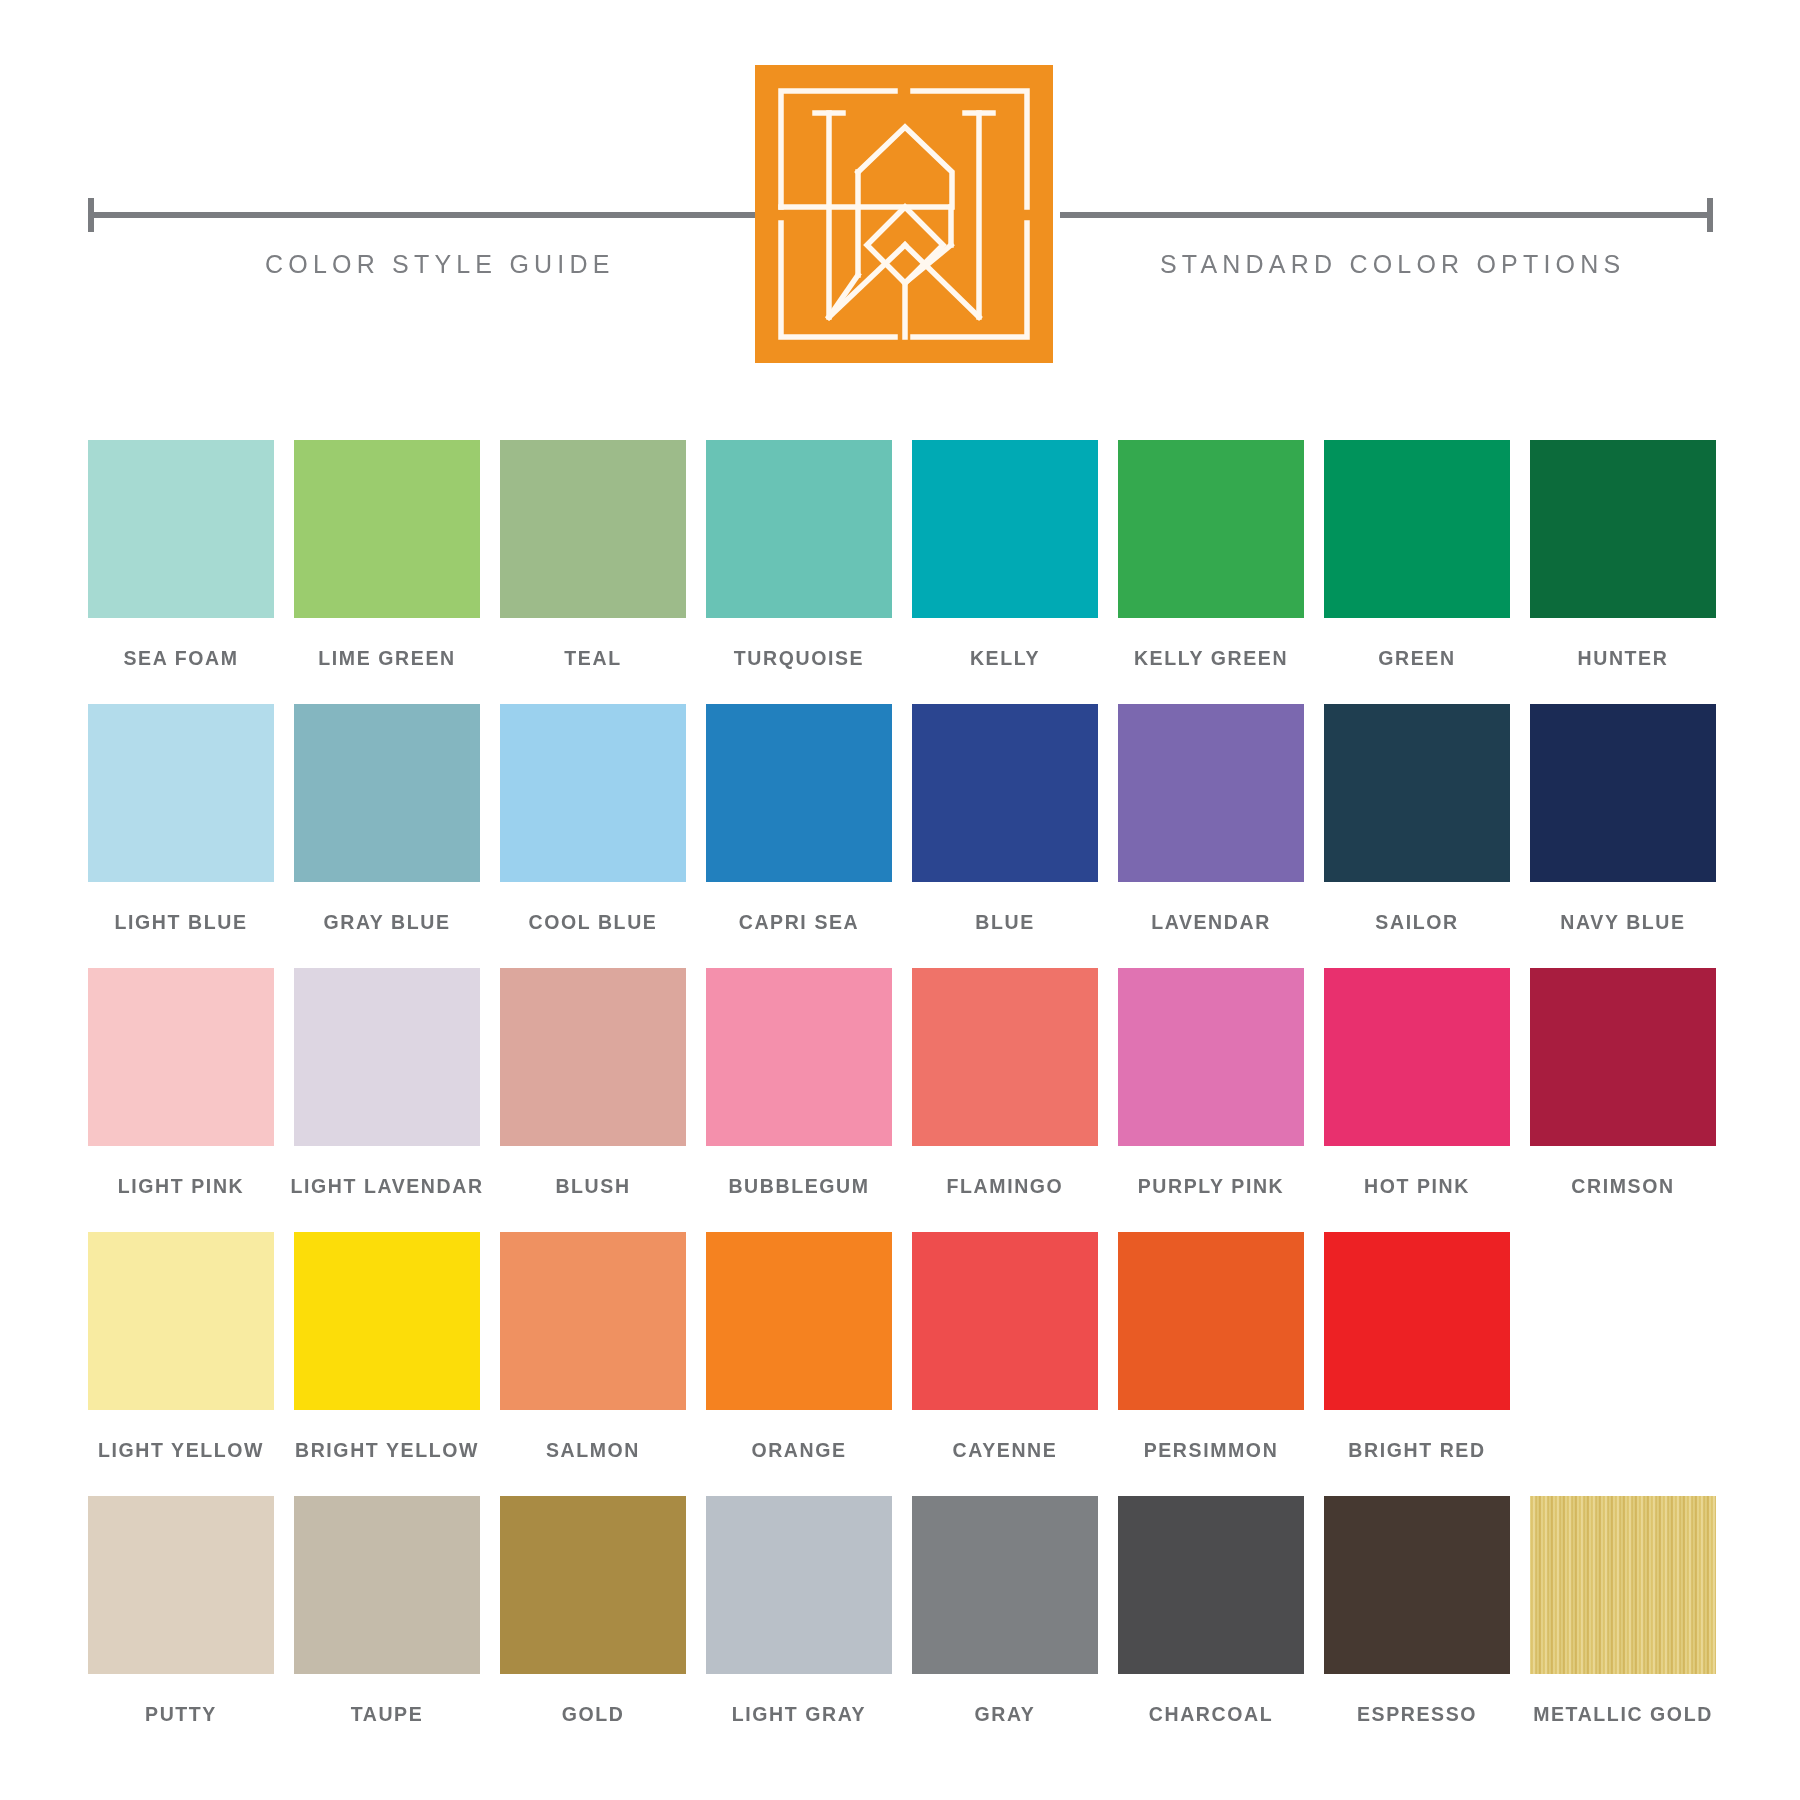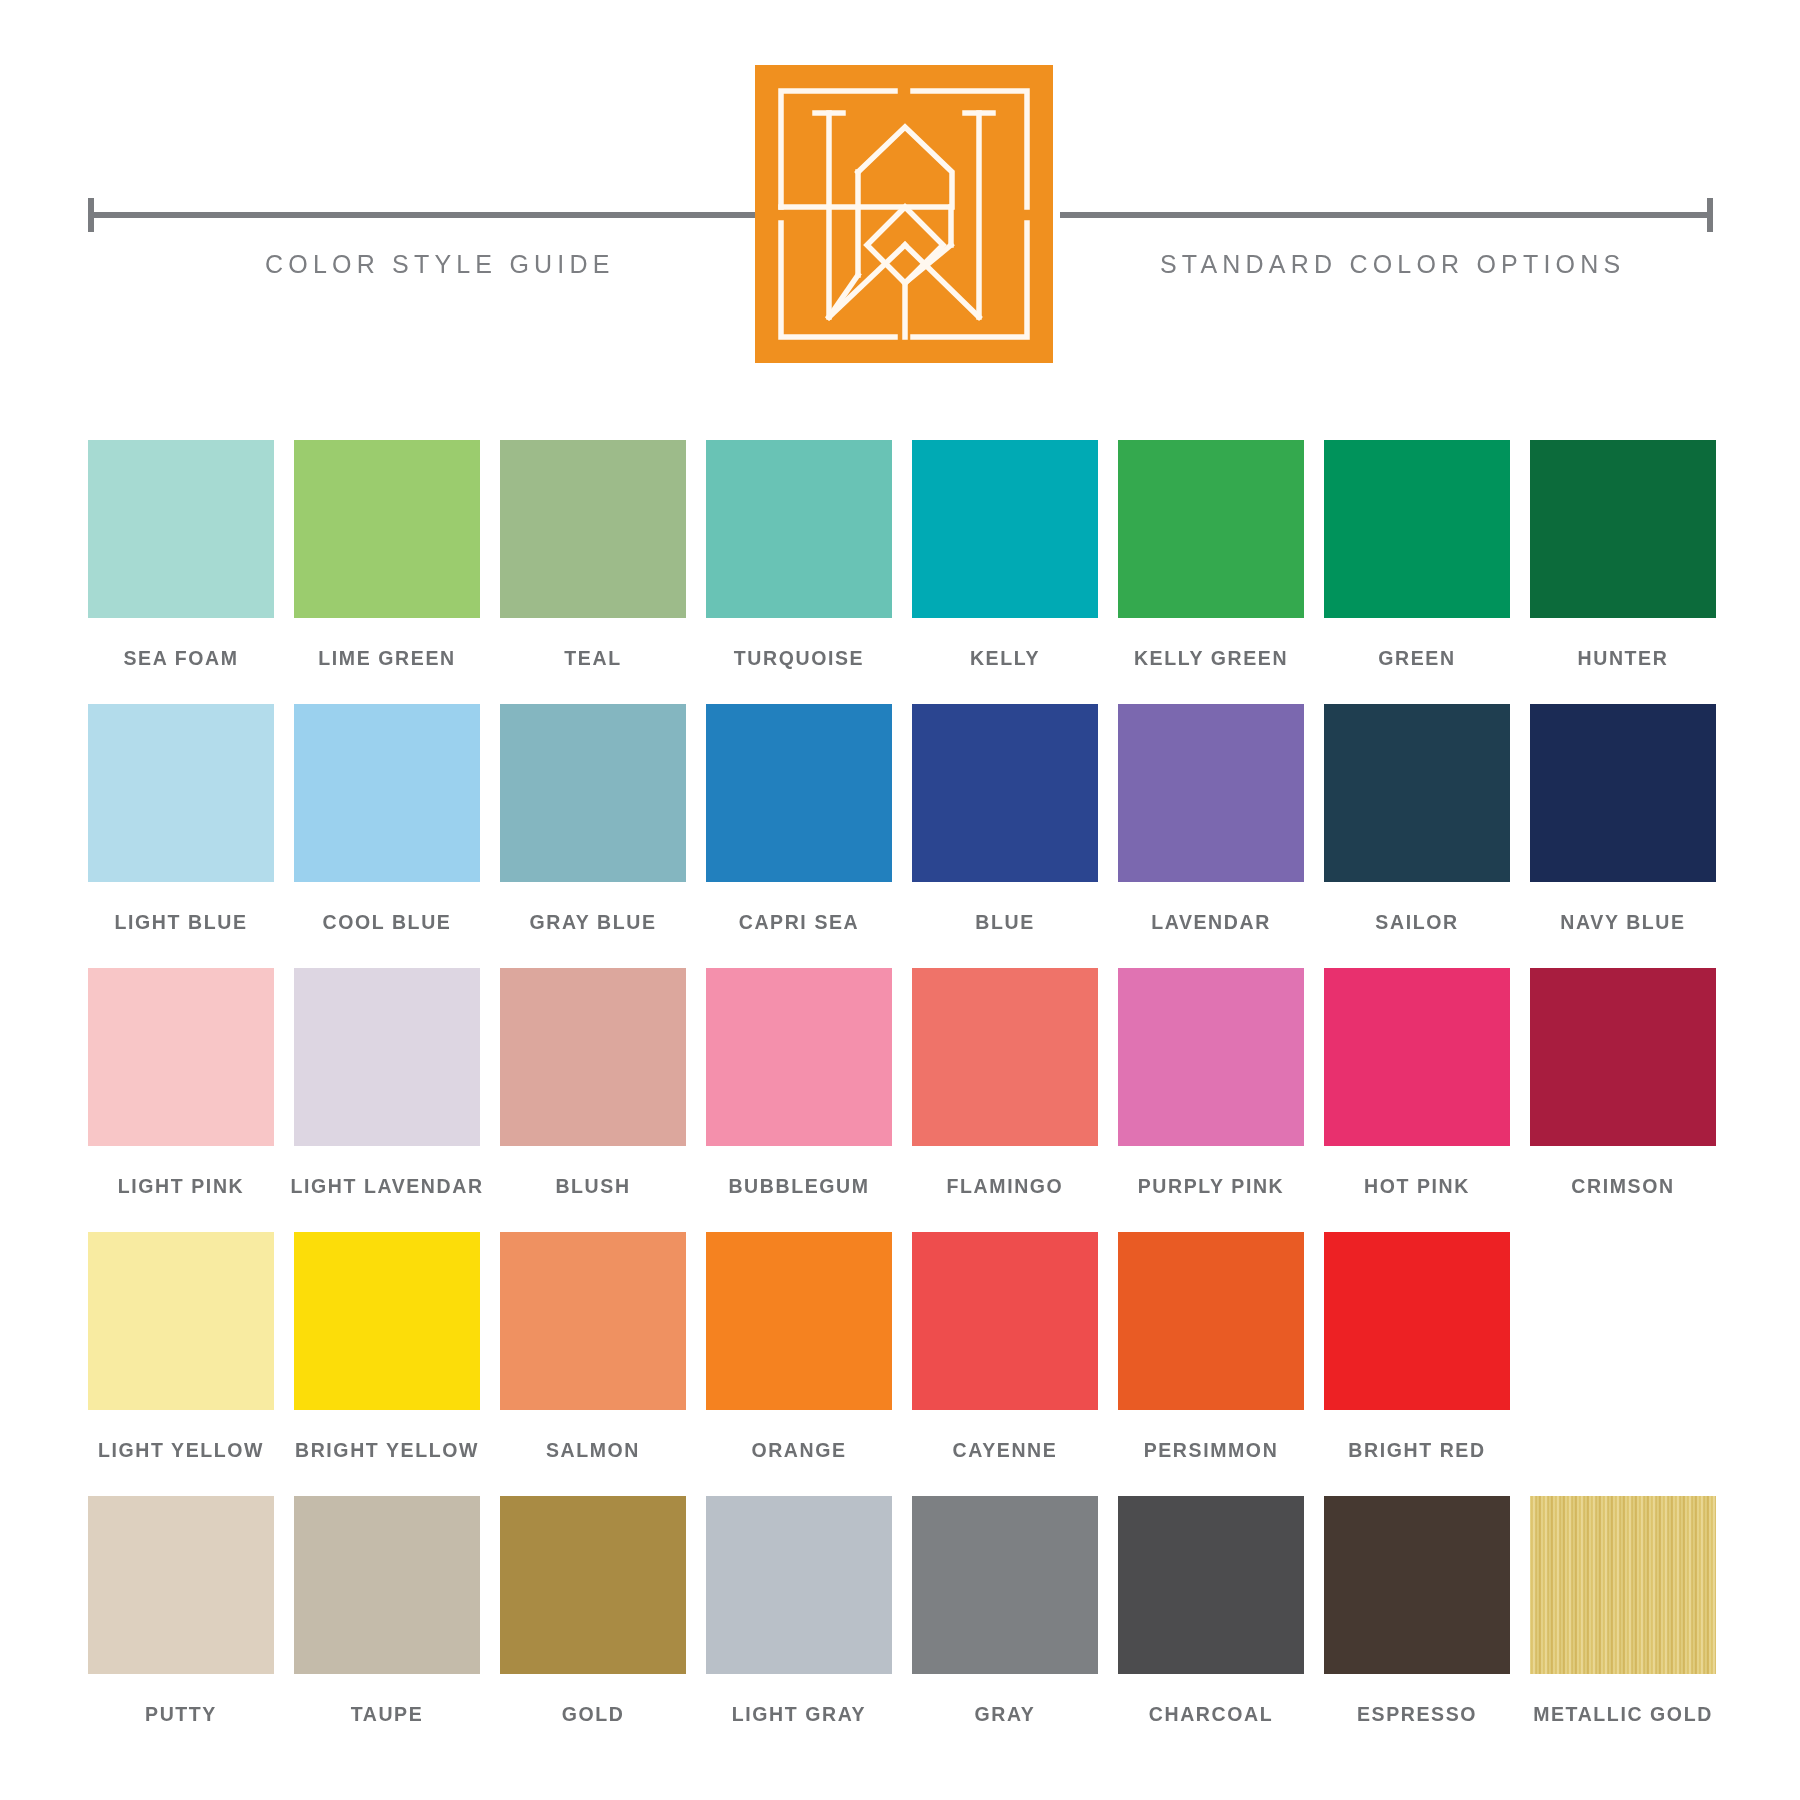--- a/index.html
+++ b/index.html
@@ -202,28 +202,28 @@
           <div class="chip" style="background: rgb(12, 107, 59);"></div>
           <div class="chip-label">HUNTER</div>
         </div>
       </div>
       <div class="row">
         <div class="cell">
           <div class="chip" style="background: rgb(179, 220, 235);"></div>
           <div class="chip-label">LIGHT BLUE</div>
         </div>
         <div class="cell">
+          <div class="chip" style="background: rgb(132, 182, 192);"></div>
+          <div class="chip-label">GRAY BLUE</div>
+        </div>
+        <div class="cell">
           <div class="chip" style="background: rgb(155, 209, 238);"></div>
           <div class="chip-label">COOL BLUE</div>
         </div>
         <div class="cell">
-          <div class="chip" style="background: rgb(132, 182, 192);"></div>
-          <div class="chip-label">GRAY BLUE</div>
-        </div>
-        <div class="cell">
           <div class="chip" style="background: rgb(34, 128, 190);"></div>
           <div class="chip-label">CAPRI SEA</div>
         </div>
         <div class="cell">
           <div class="chip" style="background: rgb(43, 69, 144);"></div>
           <div class="chip-label">BLUE</div>
         </div>
         <div class="cell">
           <div class="chip" style="background: rgb(123, 104, 175);"></div>
           <div class="chip-label">LAVENDAR</div>

